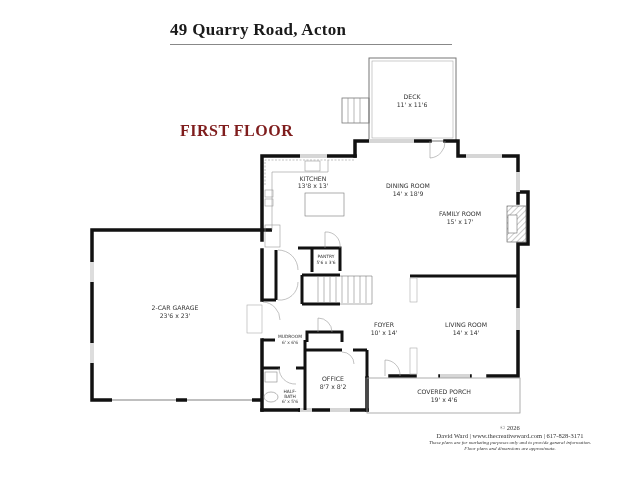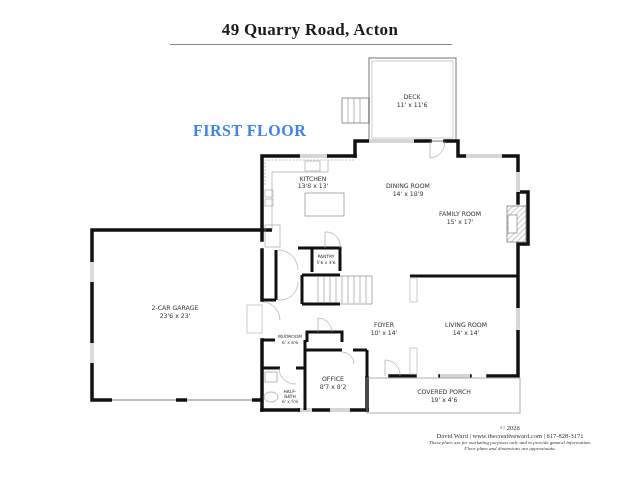--- a/index.html
+++ b/index.html
@@ -1,19 +1,19 @@
 <!DOCTYPE html>
 <html><head>
 <meta charset="utf-8">
 <style>
   html, body { margin: 0; padding: 0; background: #ffffff; }
   body { width: 621px; height: 480px; position: relative; overflow: hidden; font-family: "Liberation Sans", sans-serif; }
-  .title { position: absolute; left: 170px; top: 20px; width: 280px; text-align: center; font-family: "Liberation Serif", serif; font-weight: bold; font-size: 17px; color: #1a1a1a; letter-spacing: 0.3px; }
+  .title { position: absolute; left: 170px; top: 20px; width: 280px; font-family: "Liberation Serif", serif; font-weight: bold; font-size: 17px; color: #1a1a1a; letter-spacing: 0.3px; }
   .title-rule { position: absolute; left: 170px; top: 44px; width: 282px; height: 1px; background: #888; }
-  .floor-label { position: absolute; left: 180px; top: 122px; font-family: "Liberation Serif", serif; font-weight: bold; font-size: 16px; color: #3b82f6; letter-spacing: 0.5px; margin-left: 13px; }
+  .floor-label { position: absolute; left: 180px; top: 122px; font-family: "Liberation Serif", serif; font-weight: bold; font-size: 16px; color: #7f1d1d; letter-spacing: 0.5px; }
   svg.plan { position: absolute; left: 0; top: 0; }
   .room-label { font-family: "DejaVu Sans", sans-serif; font-size: 6.2px; fill: #333; text-anchor: middle; }
   .room-dim { font-family: "DejaVu Sans", sans-serif; font-size: 6.2px; fill: #333; text-anchor: middle; }
   .room-label-sm { font-family: "DejaVu Sans", sans-serif; font-size: 4.4px; fill: #333; text-anchor: middle; }
   .footer { position: absolute; left: 420px; top: 424px; width: 180px; text-align: center; font-family: "Liberation Serif", serif; color: #333; }
   .footer .copy { font-size: 6.5px; line-height: 8px; }
   .footer .contact { font-size: 6.5px; line-height: 8px; }
   .footer .note { font-size: 5px; font-style: italic; line-height: 6px; }
 </style>
 </head>

